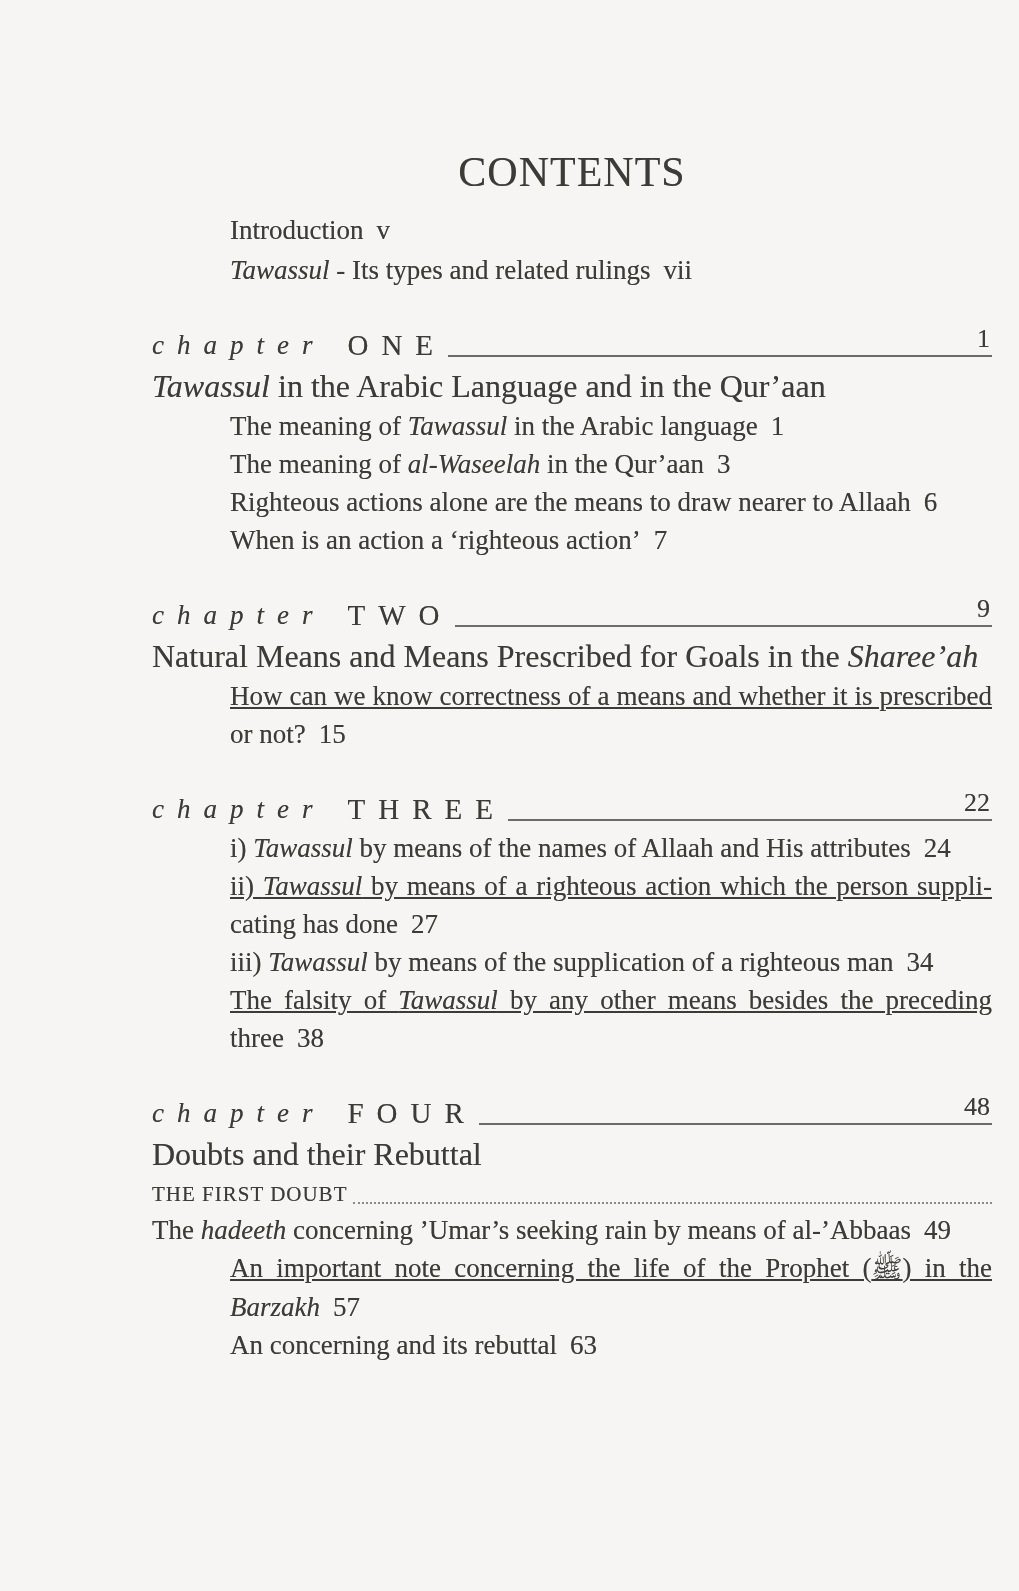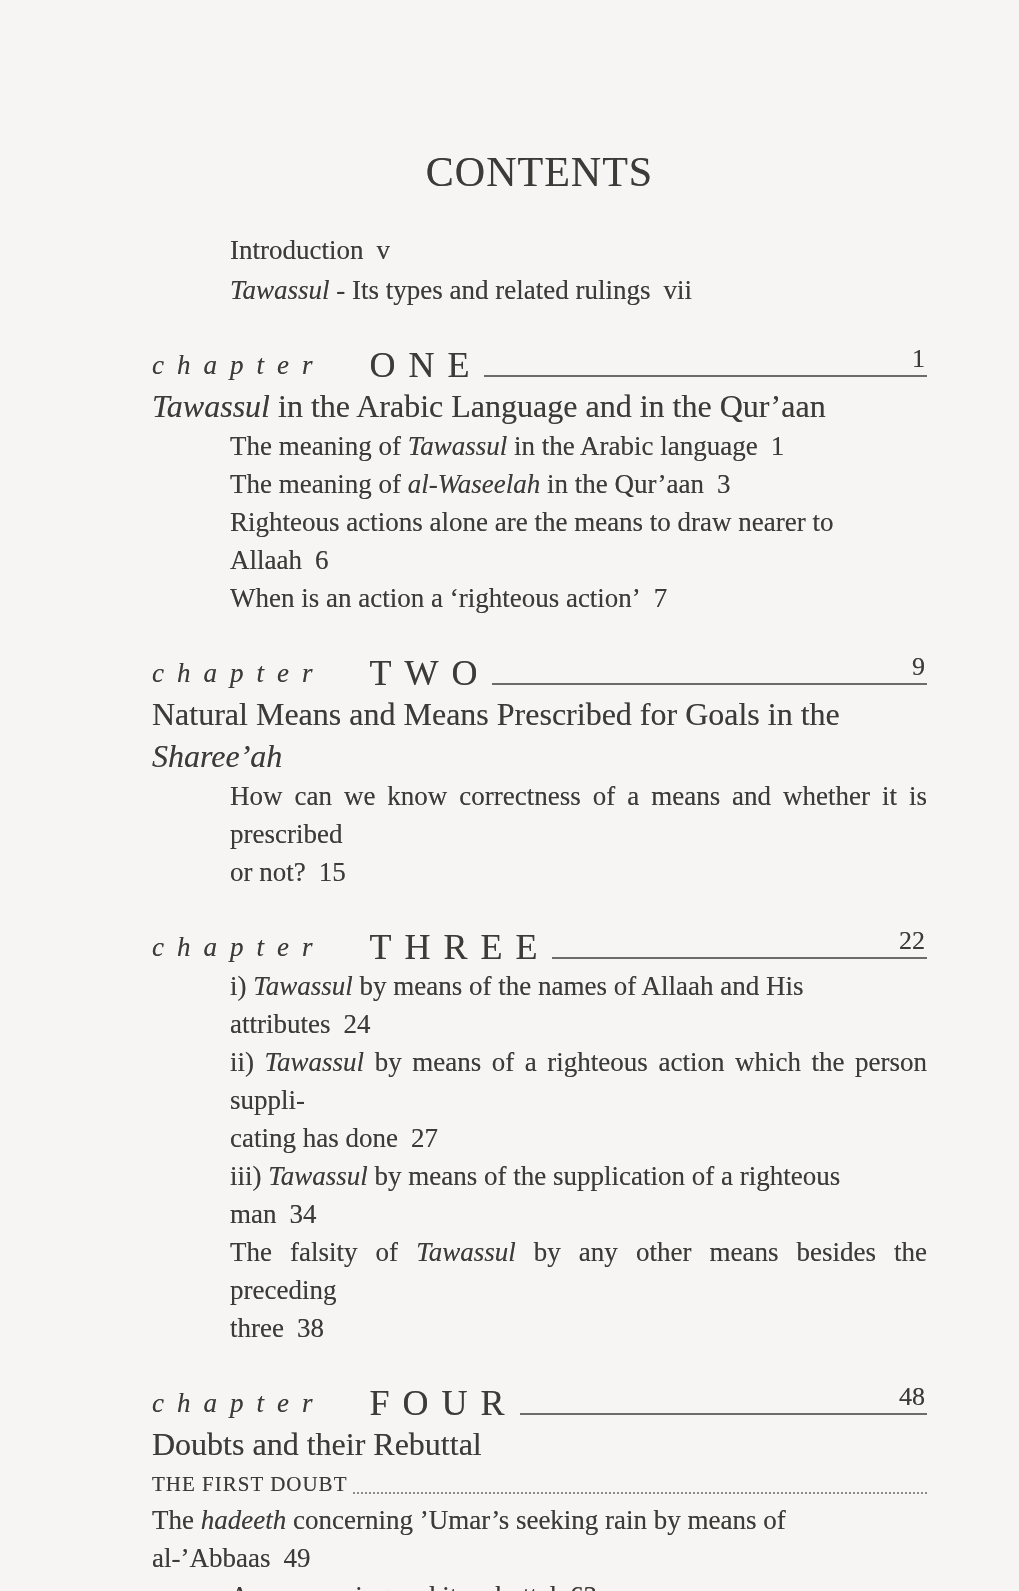--- a/index.html
+++ b/index.html
@@ -9,55 +9,55 @@
     background: #f6f5f3;
     font-family: "Liberation Serif", "DejaVu Serif", serif;
     color: #3d3b38;
     overflow: hidden;
     text-shadow: 0 0 0.6px rgba(62,60,56,0.55);
   }
   .page {
     box-sizing: border-box;
     width: 1019px;
     height: 1591px;
-    padding: 148px 92px 0 152px;
+    padding: 148px 27px 0 152px;
   }
   .contents-title {
     font-size: 42px;
     line-height: 48px;
     letter-spacing: 1px;
     text-align: center;
     font-weight: normal;
     margin: 0;
   }
   .front-matter {
-    margin-top: 34px;
+    margin-top: 14px;
     margin-left: 78px;
     font-size: 27px;
     line-height: 40px;
   }
   .it { font-style: italic; }
   .pg { margin-left: 13px; }
   .chapter-head {
     position: relative;
     display: flex;
     align-items: center;
     height: 40px;
     line-height: 40px;
   }
   .chapter-label {
     font-style: italic;
     font-size: 27px;
     letter-spacing: 13px;
     white-space: nowrap;
   }
   .chapter-numword {
-    font-size: 36px;
+    font-size: 29px;
     letter-spacing: 13px;
-    margin-left: 44px;
+    margin-left: 22px;
     white-space: nowrap;
   }
   .chapter-rule {
     flex: 1;
     height: 0;
     border-bottom: 2px solid #6e6c68;
     align-self: flex-end;
     margin: 0 0 8px 2px;
   }
   .chapter-page {
@@ -72,20 +72,21 @@
     line-height: 42px;
     margin: 0;
     font-weight: normal;
   }
   .entries { font-size: 27px; line-height: 38px; }
   .entry.indent { margin-left: 78px; }
   .line { text-align: left; }
   .line.justify {
     text-align: justify;
     text-align-last: justify;
+    text-decoration: underline;
   }
   .subhead-row {
     display: flex;
     align-items: center;
     margin-top: 2px;
     font-size: 21px;
     line-height: 34px;
     letter-spacing: 1px;
   }
   .dot-leader {
@@ -181,18 +182,22 @@
         <h2 class="chapter-title"><span>Doubts and their Rebuttal</span></h2>
         <div class="subhead-row">
           <span>THE FIRST DOUBT</span>
           <span class="dot-leader"></span>
         </div>
         <div class="entries">
           <div class="entry">
             <div class="line"><span>The </span><span class="it">hadeeth</span><span> concerning ’Umar’s seeking rain by means of al-’Abbaas</span><span class="pg">49</span></div>
           </div>
           <div class="entry indent">
+            <div class="line justify"><span>An important note concerning the life of the Prophet (</span><span class="sym">ﷺ</span><span>) in the</span></div>
+            <div class="line"><span class="it">Barzakh</span><span class="pg">57</span></div>
+          </div>
+          <div class="entry indent">
             <div class="line"><span>An concerning and its rebuttal</span><span class="pg">63</span></div>
           </div>
         </div>
       </section>
     </div>
 </div>
 
 </body></html>

